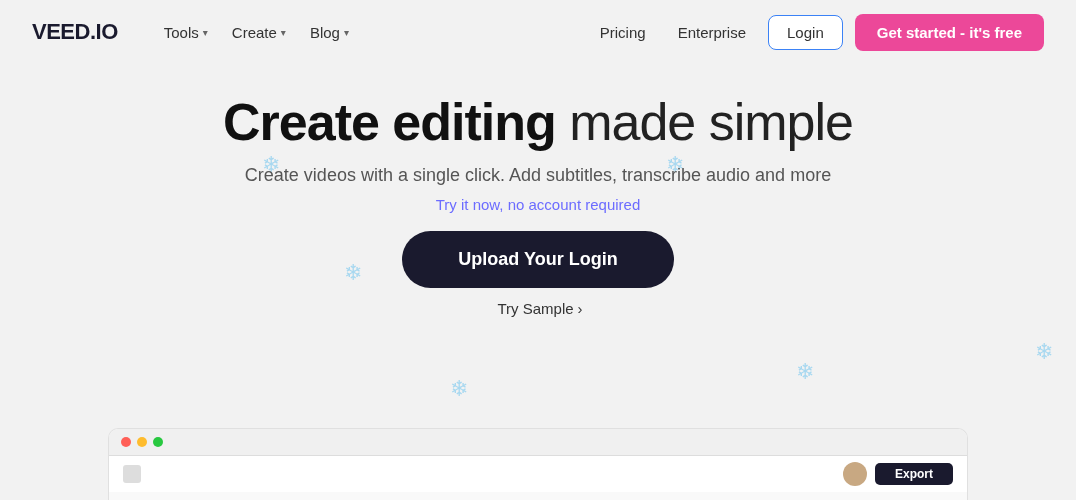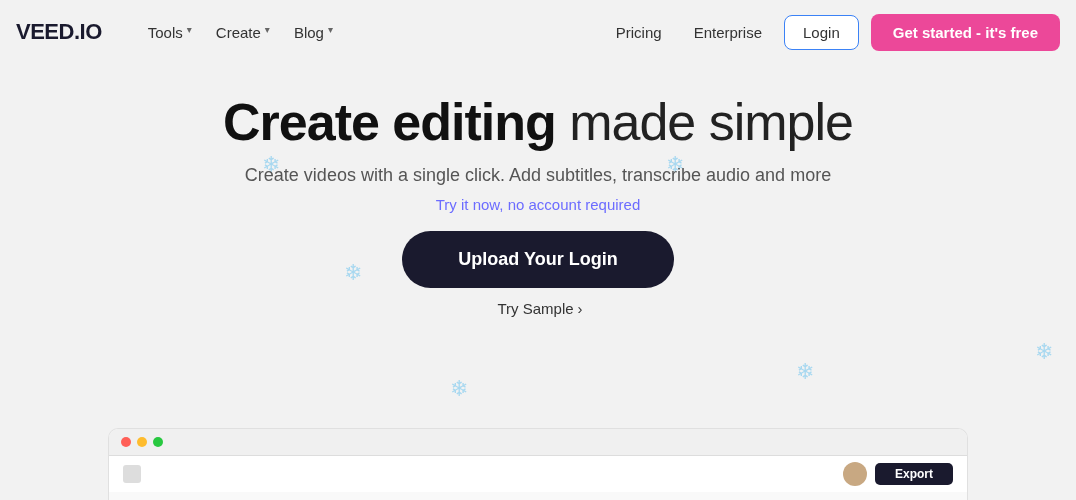--- a/index.html
+++ b/index.html
@@ -8,42 +8,42 @@
       background: #f2f2f2;
       width: 1076px;
       height: 500px;
       overflow: hidden;
     }
 
     
     nav {
       display: flex;
       align-items: center;
-      padding: 0 16px;
+      padding: 0 32px;
       height: 64px;
       background: #f2f2f2;
       position: relative;
       z-index: 10;
     }
     .logo {
       font-weight: 900;
       font-size: 22px;
       color: #1a1a2e;
       letter-spacing: -0.5px;
       margin-right: 36px;
     }
     .nav-links {
       display: flex;
       align-items: center;
       gap: 4px;
       flex: 1;
     }
     .nav-item {
       display: flex;
-      align-items: flex-start;
+      align-items: center;
       gap: 4px;
       padding: 6px 10px;
       font-size: 15px;
       color: #333;
       cursor: pointer;
       border-radius: 6px;
     }
     .chevron {
       font-size: 10px;
       color: #666;

